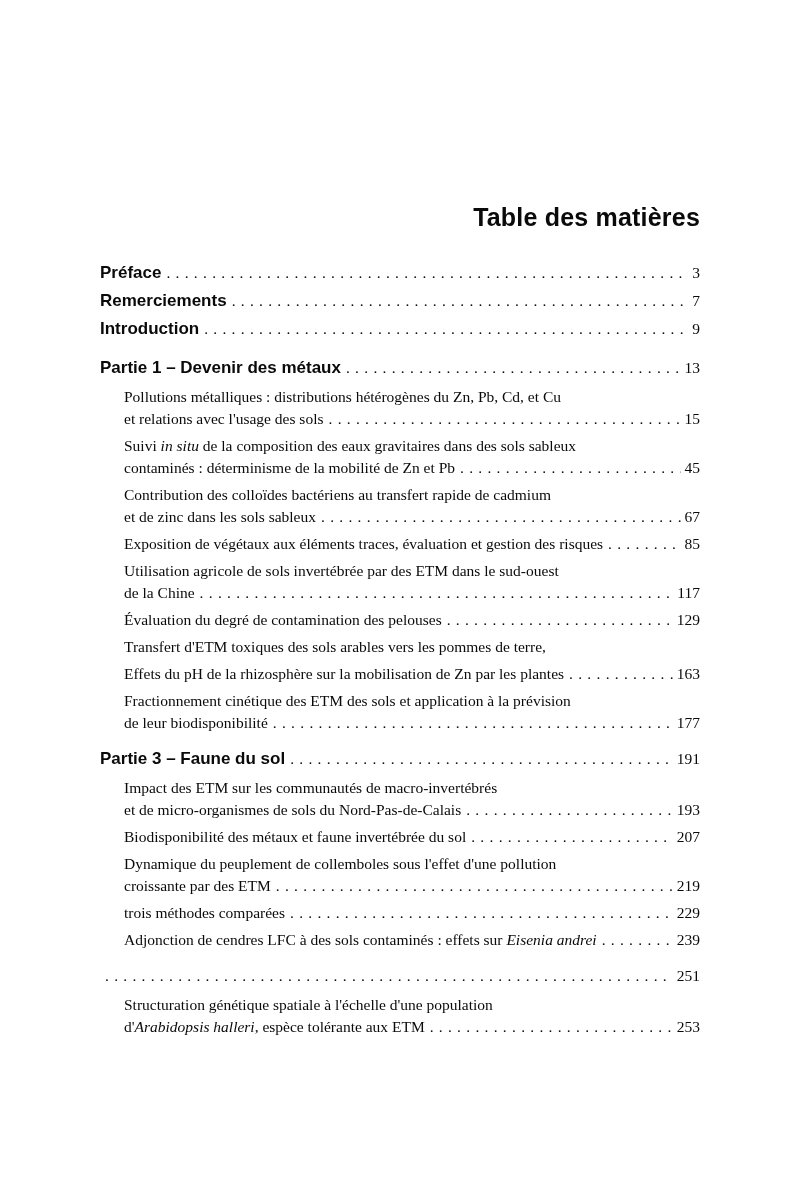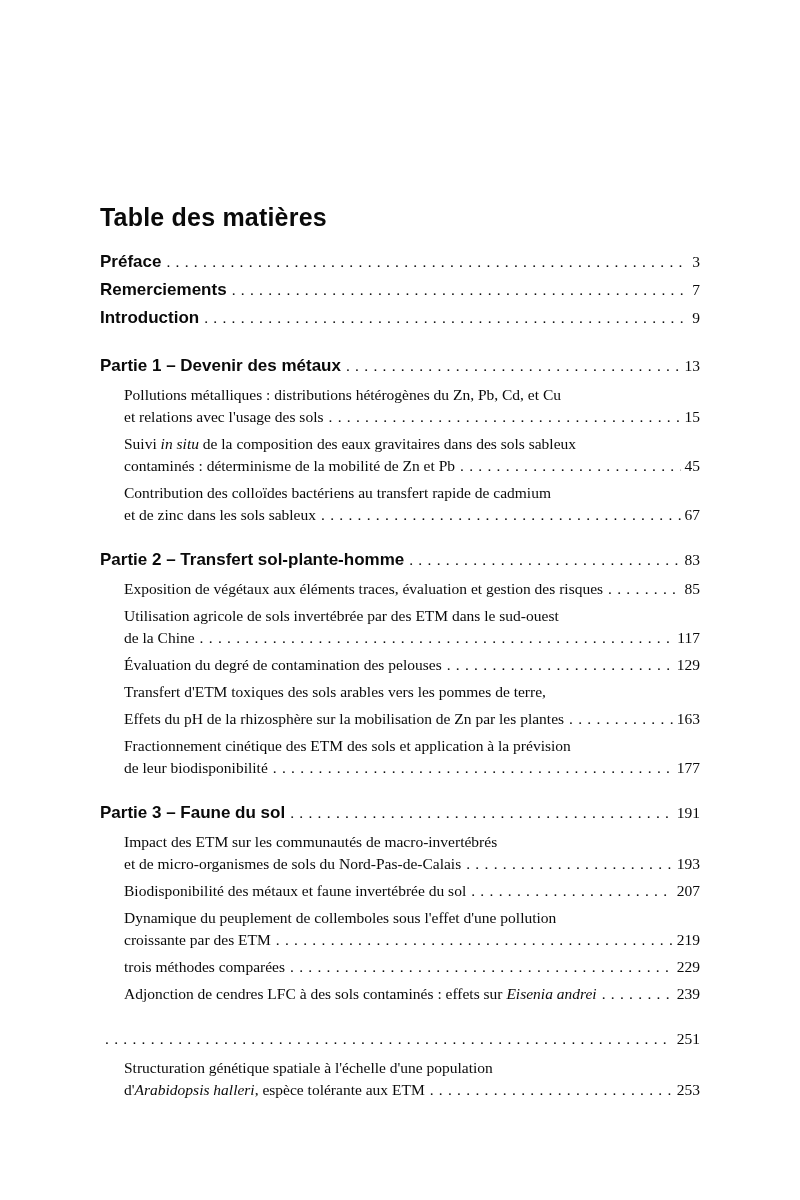--- a/index.html
+++ b/index.html
@@ -18,41 +18,41 @@
     box-sizing: border-box;
     width: 800px;
     height: 1200px;
     padding: 202px 100px 0 100px;
   }
   .title {
     font-family: "Liberation Sans", sans-serif;
     font-weight: bold;
     font-size: 25px;
     line-height: 30px;
-    text-align: left;
-    margin: 0 0 16px 0;
+    text-align: right;
+    margin: 0 0 27px 0;
     letter-spacing: 0.2px;
   }
   .row {
     display: flex;
     align-items: baseline;
   }
   .toc-heading {
     font-size: 16px;
     line-height: 28px;
   }
   .toc-heading .label {
     font-family: "Liberation Sans", sans-serif;
     font-weight: bold;
     font-size: 17px;
     white-space: nowrap;
     text-align: center;
   }
   .toc-heading.part {
-    margin-top: 20px;
+    margin-top: 11px;
   }
   .toc-item {
     padding-left: 24px;
     font-size: 15.5px;
     line-height: 22px;
     margin: 4px 0 5px 0;
   }
   .toc-item .text {
     white-space: nowrap;
   }
@@ -117,25 +117,20 @@
         </div>
       </div>
       <div class="toc-item">
         <div class="toc-line"><span class="text"><span>Contribution des colloïdes bactériens au transfert rapide de cadmium</span></span></div>
         <div class="toc-line row">
           <span class="text"><span>et de zinc dans les sols sableux</span></span>
           <span class="leader"></span>
           <span class="page-num">67</span>
         </div>
       </div>
-      <div class="toc-heading row part">
-        <span class="label">Partie 2 – Transfert sol-plante-homme</span>
-        <span class="leader"></span>
-        <span class="page-num">83</span>
-      </div>
       <div class="toc-item">
         <div class="toc-line row">
           <span class="text"><span>Exposition de végétaux aux éléments traces, évaluation et gestion des risques</span></span>
           <span class="leader"></span>
           <span class="page-num">85</span>
         </div>
       </div>
       <div class="toc-item">
         <div class="toc-line"><span class="text"><span>Utilisation agricole de sols invertébrée par des ETM dans le sud-ouest</span></span></div>
         <div class="toc-line row">

